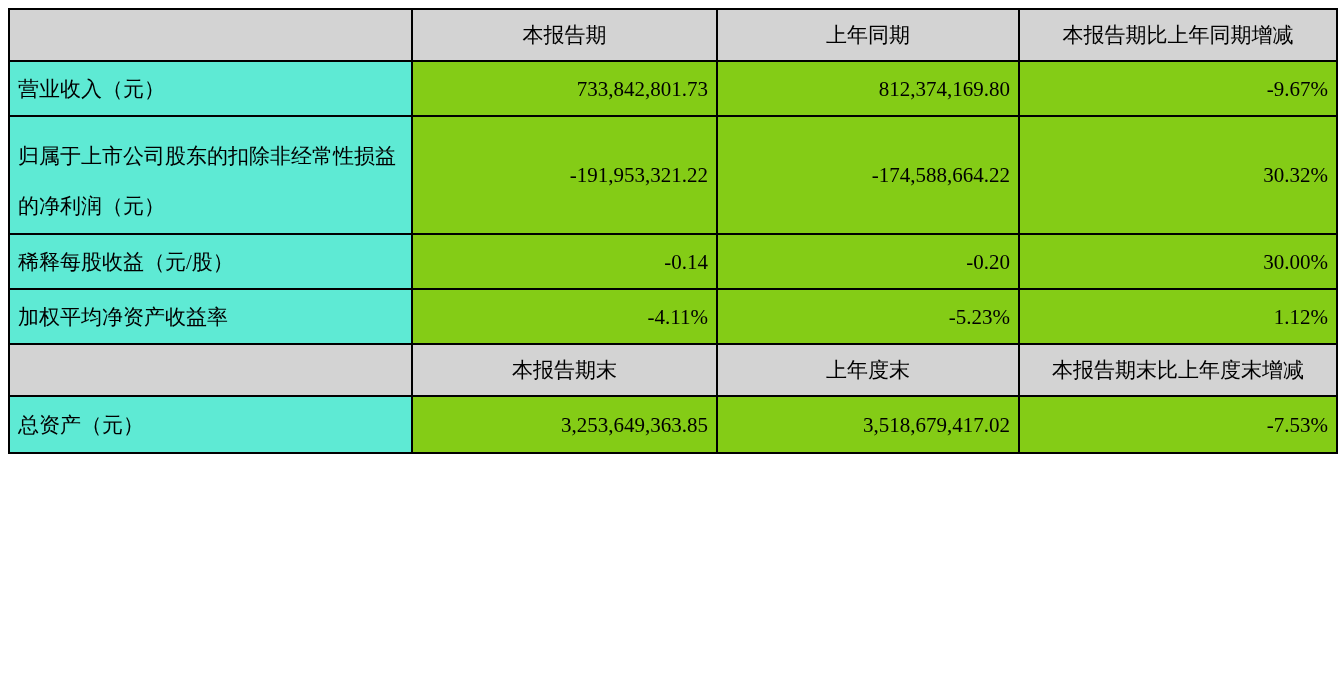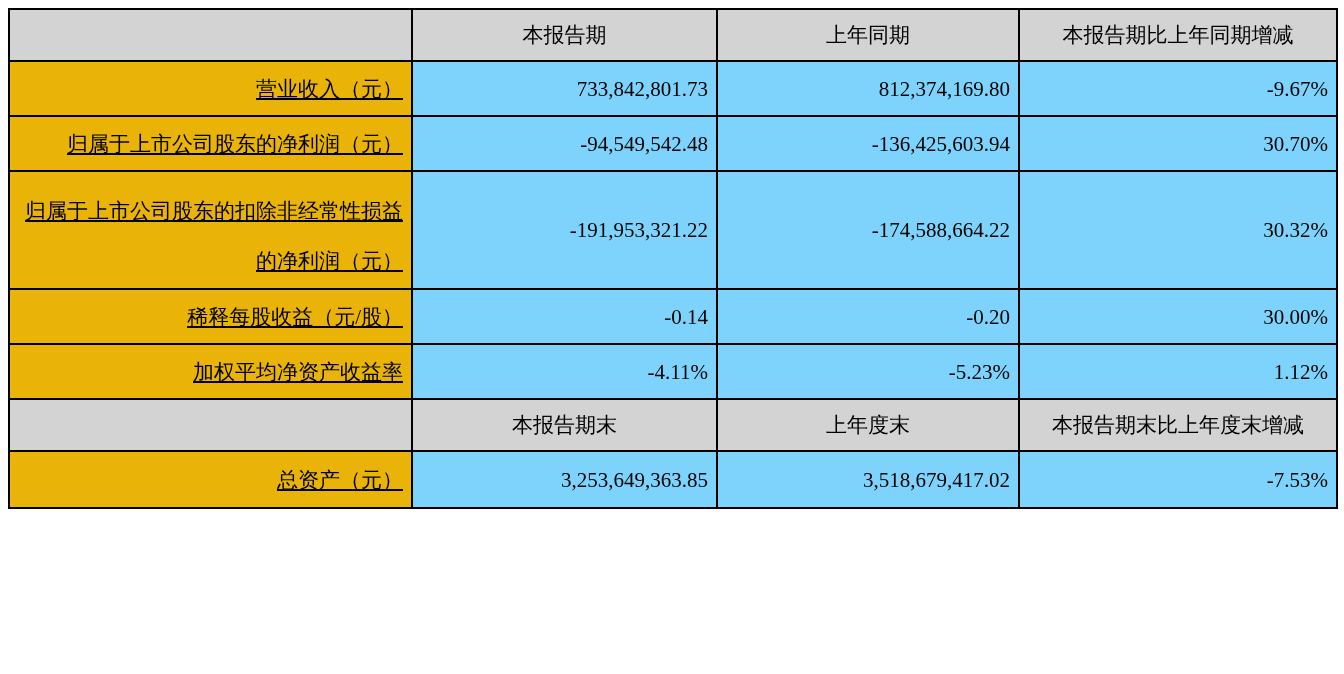--- a/index.html
+++ b/index.html
@@ -39,27 +39,26 @@
   tr.hdr-row   { height: 36px; }
   tr.data-row  { height: 55px; }
   tr.tall-row  { height: 105px; }
   tr.data-row-lg { height: 57px; border-radius: 18px; }
 
   th.hdr-cell {
     background: #d3d3d3;
     text-align: center;
   }
   td.label-cell {
-    background: #eab308;
-    text-align: right;
+    background: #5eead4;
+    text-align: left;
     line-height: 50px;
-    text-decoration: underline;
   }
   td.num-cell {
-    background: #7dd3fc;
+    background: #84cc16;
     text-align: right;
   }
   tr.tall-row td.label-cell {
     line-height: 50px;
     padding-top: 14px;
     padding-bottom: 2px;
   }
 </style>
 </head>
 <body>
@@ -81,26 +80,20 @@
       <th class="hdr-cell">本报告期比上年同期增减</th>
     </tr>
 
     <tr class="data-row">
       <td class="label-cell">营业收入（元）</td>
       <td class="num-cell">733,842,801.73</td>
       <td class="num-cell">812,374,169.80</td>
       <td class="num-cell">-9.67%</td>
     </tr>
 
-    <tr class="data-row">
-      <td class="label-cell">归属于上市公司股东的净利润（元）</td>
-      <td class="num-cell">-94,549,542.48</td>
-      <td class="num-cell">-136,425,603.94</td>
-      <td class="num-cell">30.70%</td>
-    </tr>
 
     <tr class="tall-row">
       <td class="label-cell">归属于上市公司股东的扣除非经常性损益的净利润（元）</td>
       <td class="num-cell">-191,953,321.22</td>
       <td class="num-cell">-174,588,664.22</td>
       <td class="num-cell">30.32%</td>
     </tr>
 
 
 

